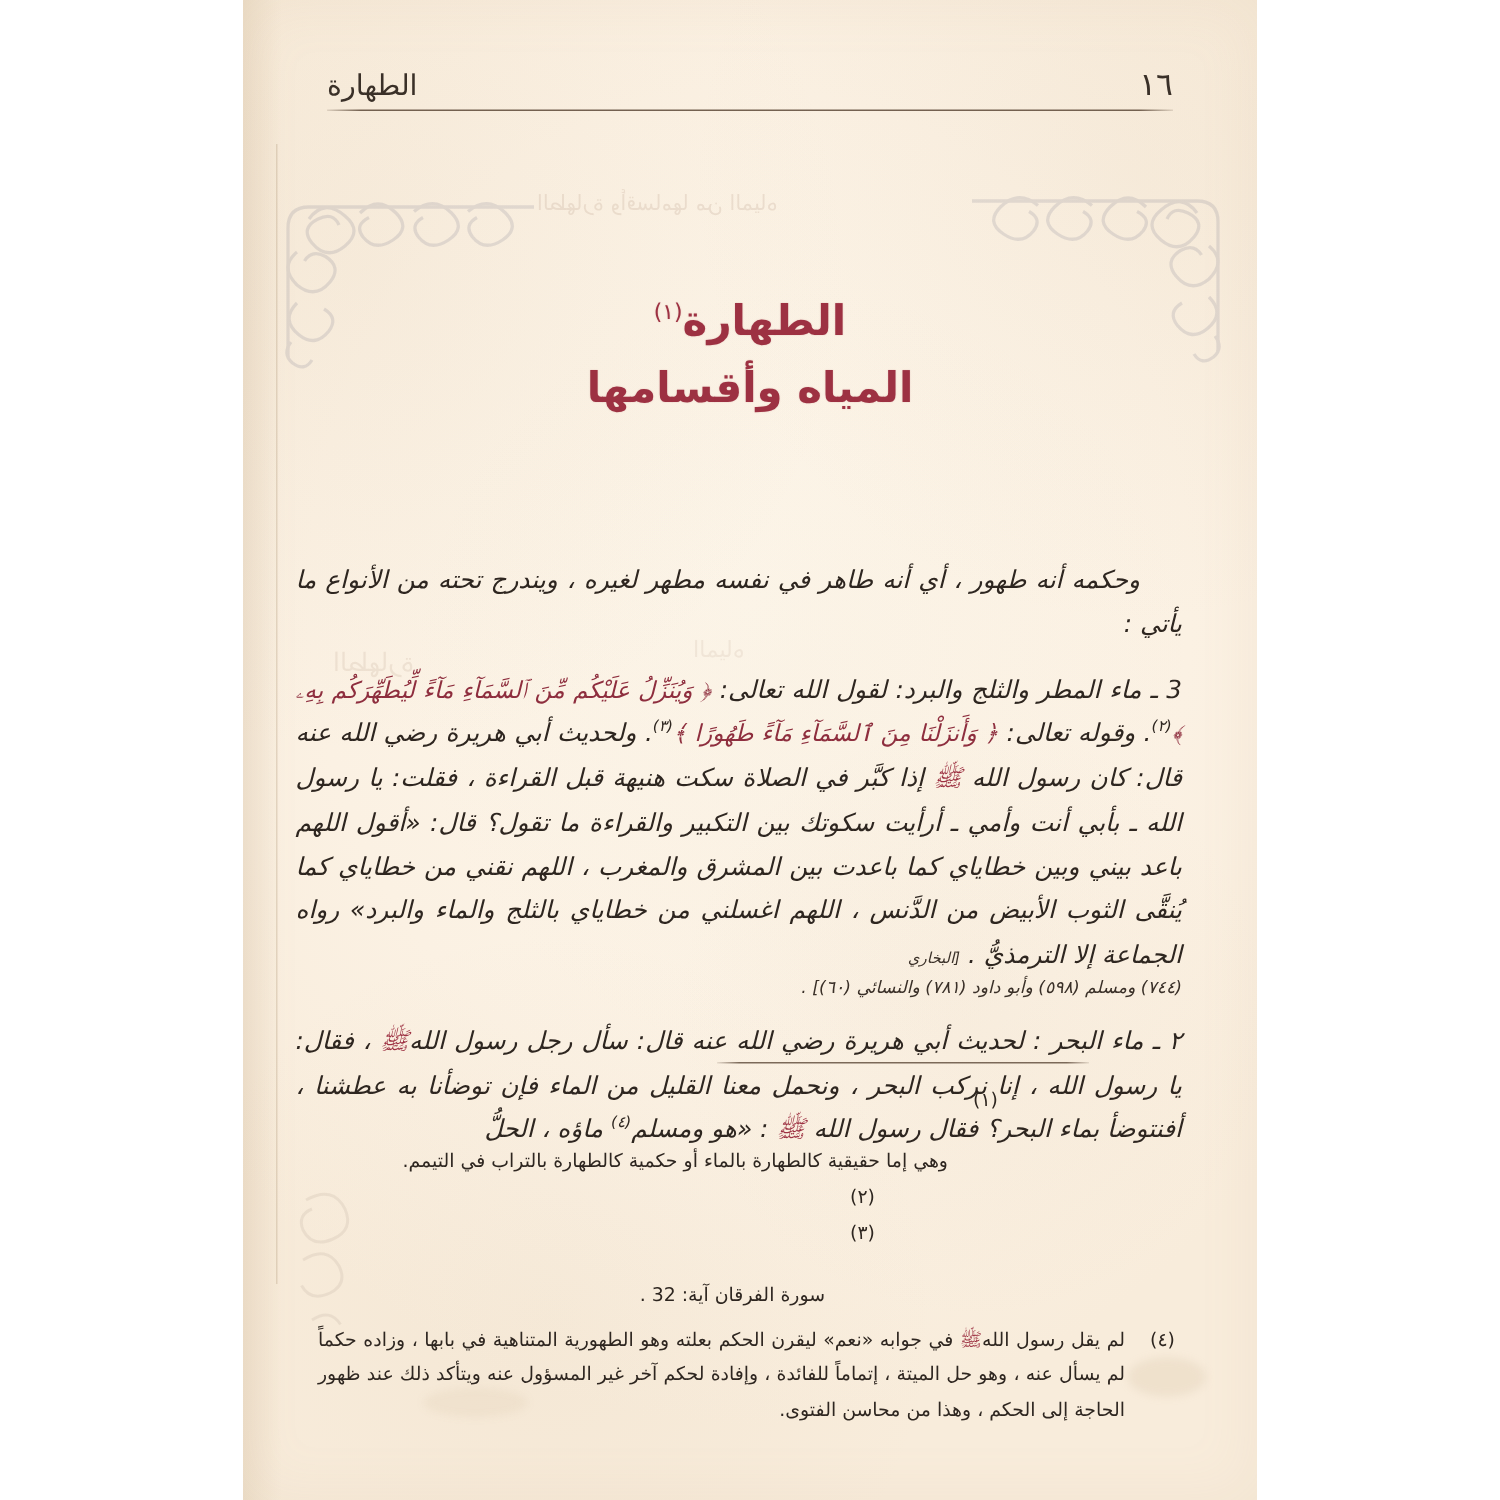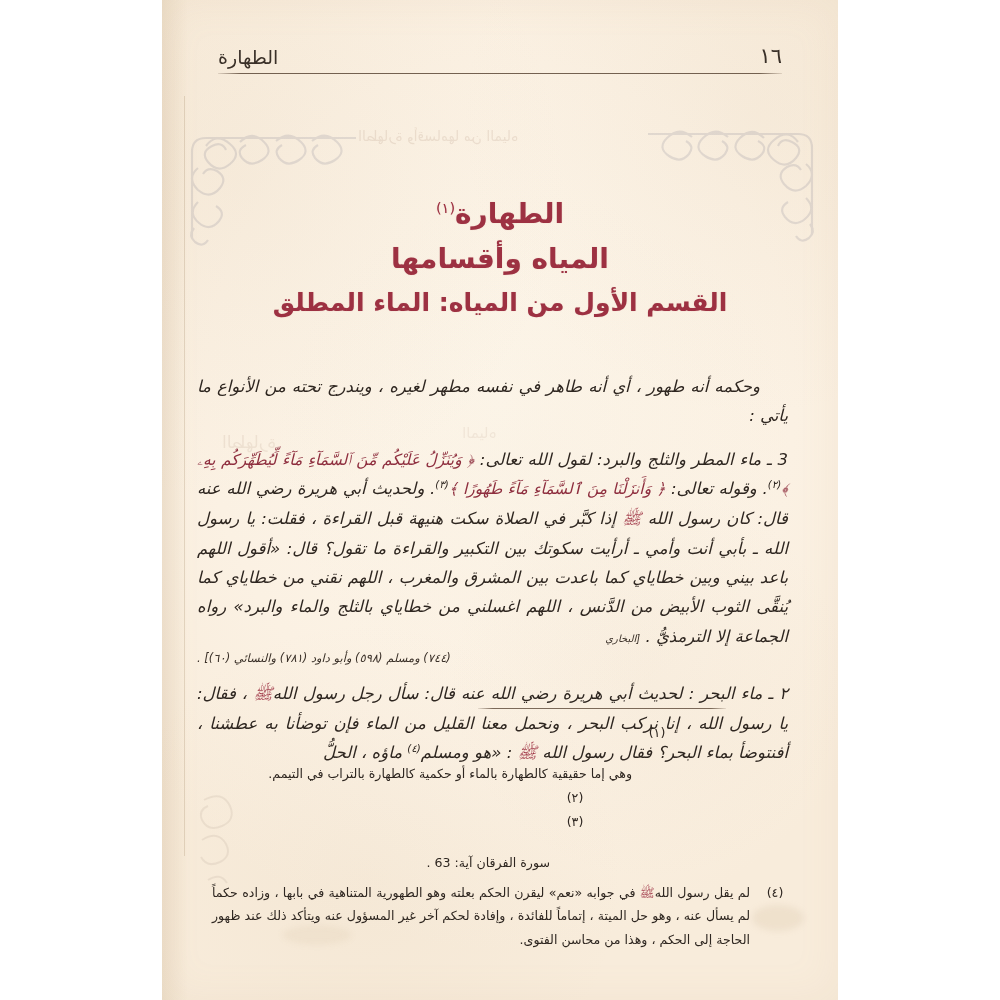--- a/index.html
+++ b/index.html
@@ -197,21 +197,21 @@
     vertical-align: super;
     color: #2e2620;
   }
   .cite {
     font-size: 10px;
     line-height: 1.7;
     color: #3a3028;
   }
   .cite-line {
     display: block;
-    text-align: left;
+    text-align: right;
     font-size: 11.5px;
     color: #3a3028;
     margin-top: -2px;
   }
 
   
   #footnotes {
     position: absolute;
     left: 50px;
     right: 50px;
@@ -319,21 +319,20 @@
         <span class="rh-title">الطهارة</span>
       </div>
       <div class="rh-rule"></div>
     </div>
 
     <div id="headings">
       <div class="hd hd-1">
         <span>الطهارة</span><span class="sup">(١)</span>
       </div>
       <div class="hd hd-2">المياه وأقسامها</div>
-      <div class="hd hd-3">القسم الأول من المياه: الماء المطلق</div>
     </div>
 
     <div id="body-col">
 
       <p class="para indent">وحكمه أنه طهور ، أي أنه طاهر في نفسه مطهر لغيره ، ويندرج تحته من الأنواع ما يأتي :</p>
 
       <p class="para gap">
         <span>3 ـ ماء المطر والثلج والبرد:</span>
         <span>لقول الله تعالى:</span>
         <span class="quran">﴿ وَيُنَزِّلُ عَلَيْكُم مِّنَ ٱلسَّمَآءِ مَآءً لِّيُطَهِّرَكُم بِهِۦ ﴾</span><span class="fn-ref">(٢)</span><span>. وقوله تعالى:</span>
@@ -361,21 +360,21 @@
         <span class="fn-num">(١)</span>
         <span class="fn-text">وهي إما حقيقية كالطهارة بالماء أو حكمية كالطهارة بالتراب في التيمم.</span>
       </div>
 
       <div class="fn fn-2">
         <span class="fn-num">(٢)</span>
       </div>
 
       <div class="fn fn-3">
         <span class="fn-num">(٣)</span>
-        <span class="fn-text">سورة الفرقان آية: 63 .</span>
+        <span class="fn-text">سورة الفرقان آية: 32 .</span>
       </div>
 
       <div class="fn fn-4">
         <span class="fn-num">(٤)</span>
         <span class="fn-text">
           <span>لم يقل رسول الله</span><span class="sallam">ﷺ</span>
           <span>في جوابه «نعم» ليقرن الحكم بعلته وهو الطهورية المتناهية في بابها ، وزاده حكماً لم يسأل عنه ، وهو حل الميتة ، إتماماً للفائدة ، وإفادة لحكم آخر غير المسؤول عنه ويتأكد ذلك عند ظهور الحاجة إلى الحكم ، وهذا من محاسن الفتوى.</span>
         </span>
       </div>
     </div>

